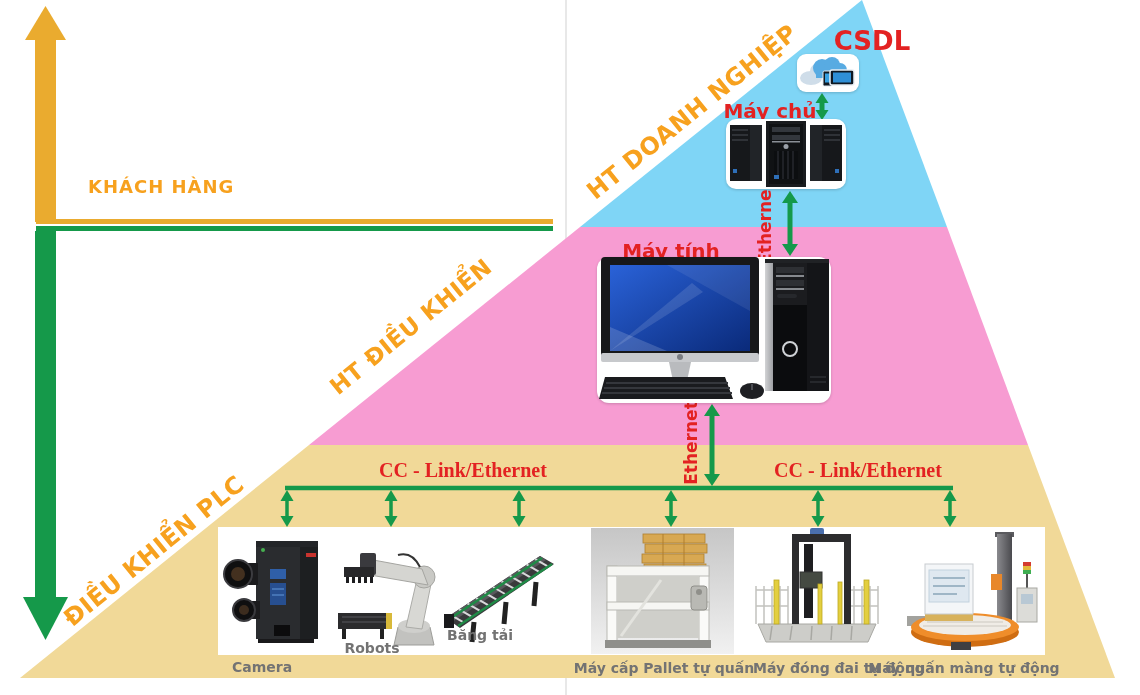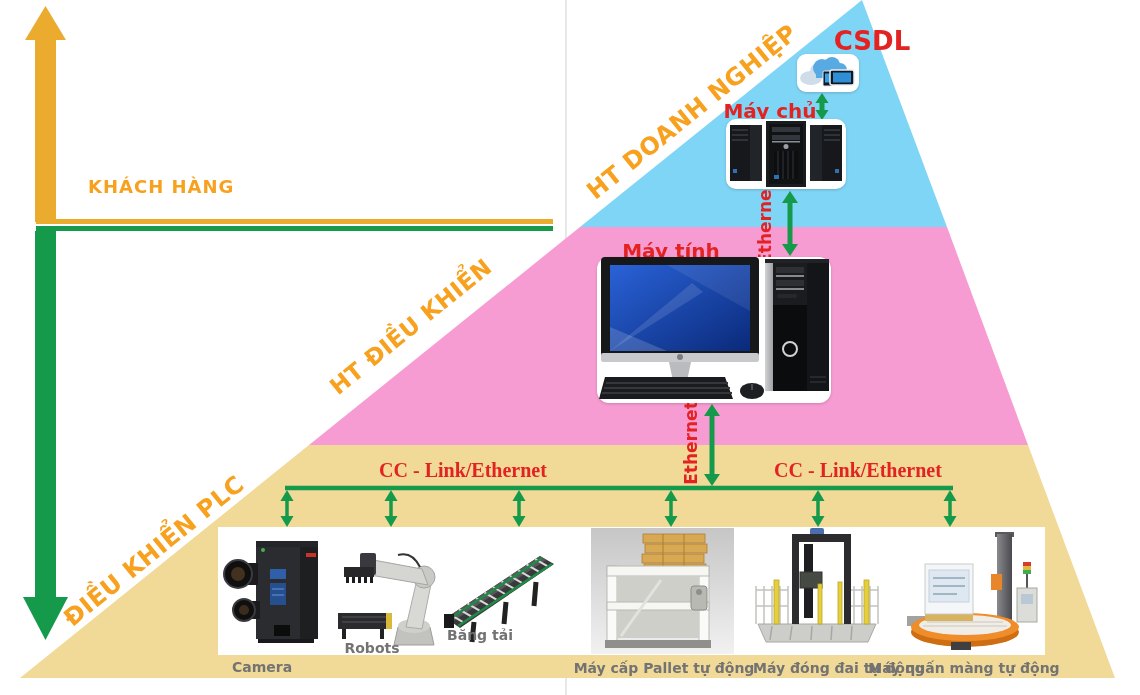--- a/index.html
+++ b/index.html
@@ -387,17 +387,17 @@
       <rect x="24" y="42" width="40" height="32" fill="#DFE8F0" stroke="#C2D2DE"></rect>
       <line x1="28" y1="50" x2="60" y2="50" stroke="#9FB6C6" stroke-width="2"></line>
       <line x1="28" y1="58" x2="60" y2="58" stroke="#9FB6C6" stroke-width="2"></line>
       <line x1="28" y1="66" x2="52" y2="66" stroke="#9FB6C6" stroke-width="2"></line>
     </svg>
   </div>
 
   <div class="dev-lbl" style="left:262px;top:667px;">Camera</div>
   <div class="dev-lbl" style="left:372px;top:648px;">Robots</div>
   <div class="dev-lbl" style="left:480px;top:635px;">Băng tải</div>
-  <div class="dev-lbl" style="left:664px;top:668px;">Máy cấp Pallet tự động</div>
+  <div class="dev-lbl" style="left:664px;top:668px;">Máy cấp Pallet tự quấn</div>
   <div class="dev-lbl" style="left:817px;top:668px;padding-left:44px;">Máy đóng đai tự động</div>
   <div class="dev-lbl" style="left:964px;top:668px;">Máy quấn màng tự động</div>
 
 </div>
 
 </body></html>

